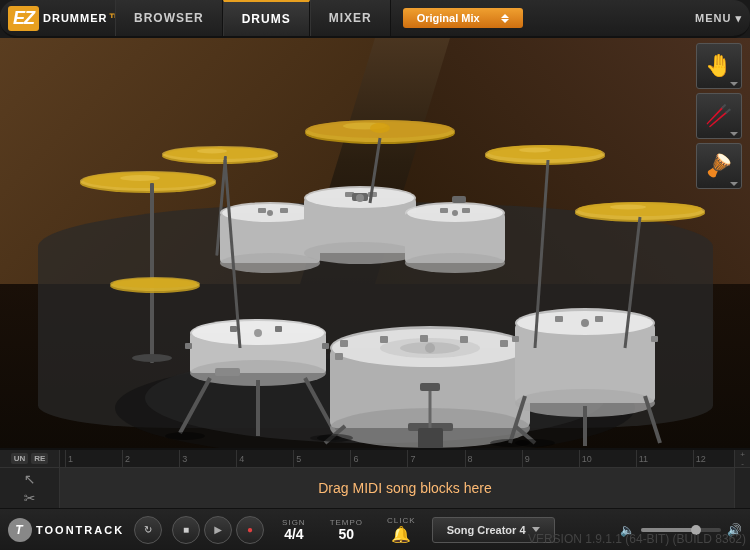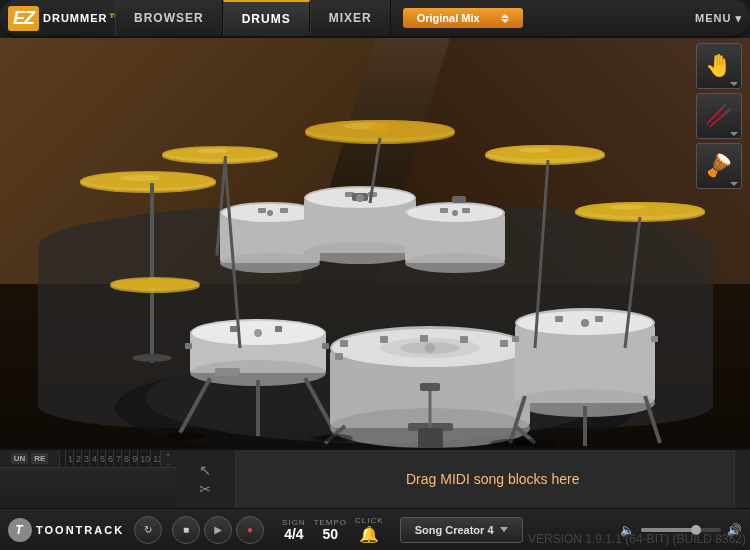--- a/index.html
+++ b/index.html
@@ -183,21 +183,21 @@
       border-right: 4px solid transparent;
       border-top: 4px solid #888;
     }
 
     
     #sequencer-area {
       height: 60px;
       background: linear-gradient(180deg, #2a2a2a 0%, #1e1e1e 100%);
       border-top: 2px solid #111;
       display: flex;
-      flex-direction: row;
+      flex-direction: column;
     }
 
     #ruler-bar {
       height: 18px;
       background: #1a1a1a;
       border-bottom: 1px solid #333;
       display: flex;
       align-items: center;
       padding-left: 65px;
       position: relative;
@@ -355,21 +355,21 @@
       color: #ccc;
       font-size: 10px;
     }
 
     .transport-btn.play { color: #aaa; }
     .transport-btn.record { color: #e04040; }
 
     #sign-tempo-click {
       display: flex;
       align-items: center;
-      gap: 8px;
+      gap: 24px;
       margin-left: 8px;
     }
 
     .stc-group {
       display: flex;
       flex-direction: column;
       align-items: center;
     }
 
     .stc-label {

